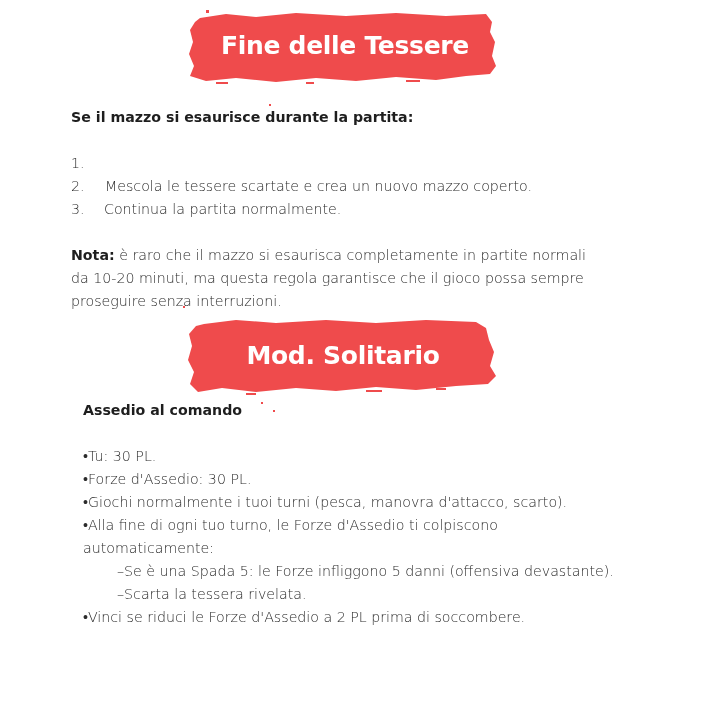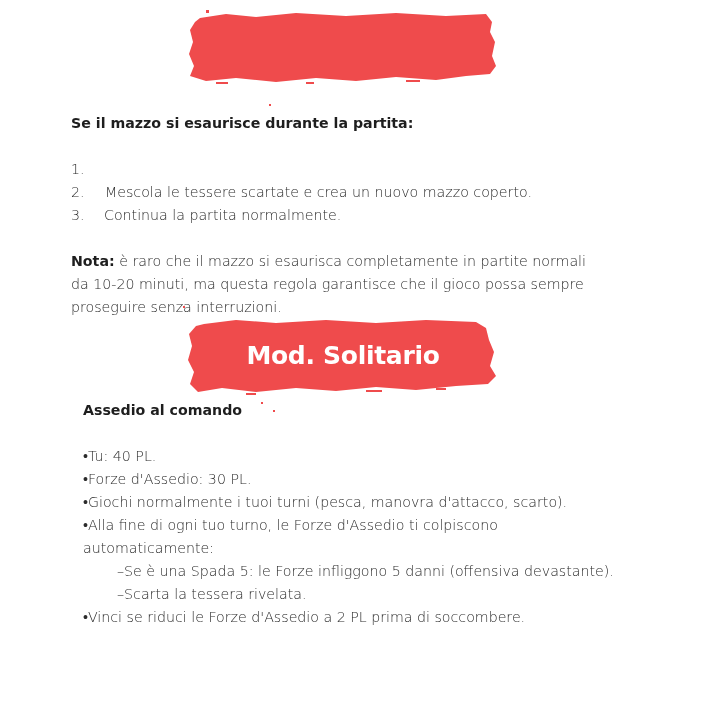--- a/index.html
+++ b/index.html
@@ -67,23 +67,24 @@
 
 <div id="banner1" class="banner">
   <svg width="318" height="78" viewBox="0 0 318 78">
     <path fill="#EF4B4C" d="M14,10 L40,6 L70,9 L110,5 L160,8 L210,5 L260,8 L300,6 L306,14 L304,24 L309,34 L306,48 L310,58 L304,66 L280,68 L250,72 L210,69 L170,73 L130,70 L90,74 L50,70 L20,73 L4,68 L8,58 L3,46 L7,34 L4,22 L9,14 Z"></path>
     <rect x="300" y="60" width="6" height="2" fill="#EF4B4C"></rect>
     <rect x="30" y="74" width="12" height="2" fill="#EF4B4C"></rect>
     <rect x="120" y="74" width="8" height="2" fill="#EF4B4C"></rect>
     <rect x="220" y="72" width="14" height="2" fill="#EF4B4C"></rect>
     <rect x="20" y="2" width="3" height="3" fill="#EF4B4C"></rect>
   </svg>
+  <span class="banner-title">Fine delle Tessere</span>
 </div>
 
-<div class="block" style="left:71px; top:106px; width:600px;margin-top:6px;">
+<div class="block" style="left:71px; top:106px; width:600px;">
   <div class="line bold">Se il mazzo si esaurisce durante la partita:</div>
   <div class="blank"></div>
   <div class="ol-row">
     <span class="ol-num">1.</span>
   </div>
   <div class="ol-row">
     <span class="ol-num" style="width:34px">2.</span>
     <span class="ol-text">Mescola le tessere scartate e crea un nuovo mazzo coperto.</span>
   </div>
   <div class="ol-row">
@@ -104,21 +105,21 @@
     <rect x="60" y="77" width="10" height="2" fill="#EF4B4C"></rect>
     <rect x="180" y="74" width="16" height="2" fill="#EF4B4C"></rect>
     <rect x="250" y="72" width="10" height="2" fill="#EF4B4C"></rect>
   </svg>
   <span class="banner-title">Mod. Solitario</span>
 </div>
 
 <div class="block" style="left:83px; top:399px; width:620px;">
   <div class="line bold">Assedio al comando</div>
   <div class="blank"></div>
-  <div class="line">•Tu: 40 PL.</div>
+  <div class="line">•Tu: 30 PL.</div>
   <div class="line">•Forze d'Assedio: 30 PL.</div>
   <div class="line">•Giochi normalmente i tuoi turni (pesca, manovra d'attacco, scarto).</div>
   <div class="line">•Alla fine di ogni tuo turno, le Forze d'Assedio ti colpiscono</div>
   <div class="line">automaticamente:</div>
   <div class="sub">–Se è una Spada 5: le Forze infliggono 5 danni (offensiva devastante).</div>
   <div class="sub">–Scarta la tessera rivelata.</div>
   <div class="line">•Vinci se riduci le Forze d'Assedio a 2 PL prima di soccombere.</div>
 </div>
 
 <div class="fleck" style="left:269px; top:104px;"></div>

